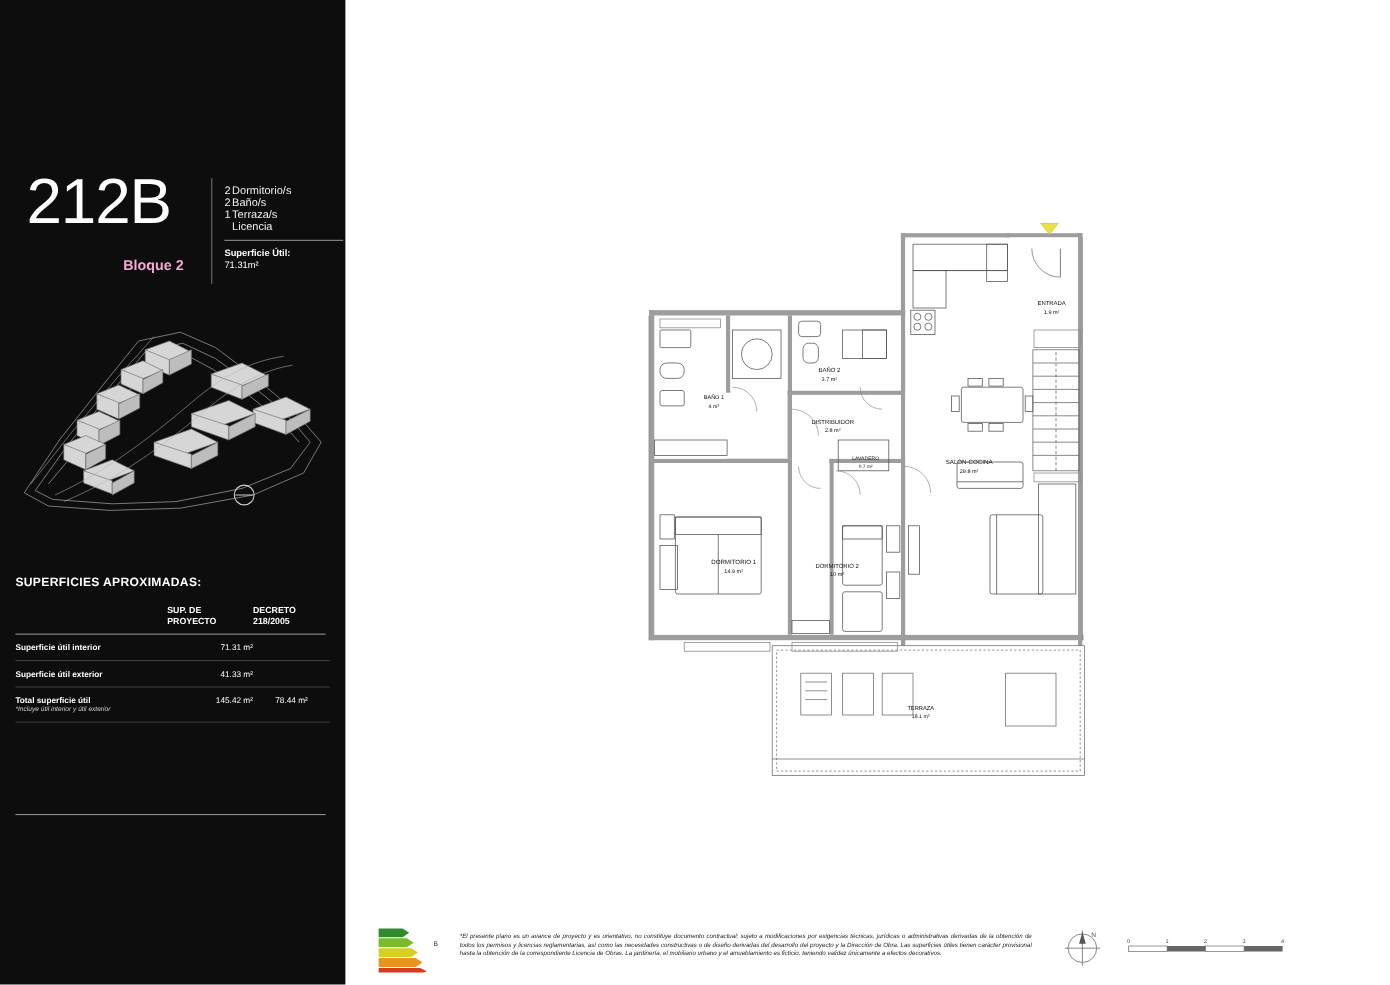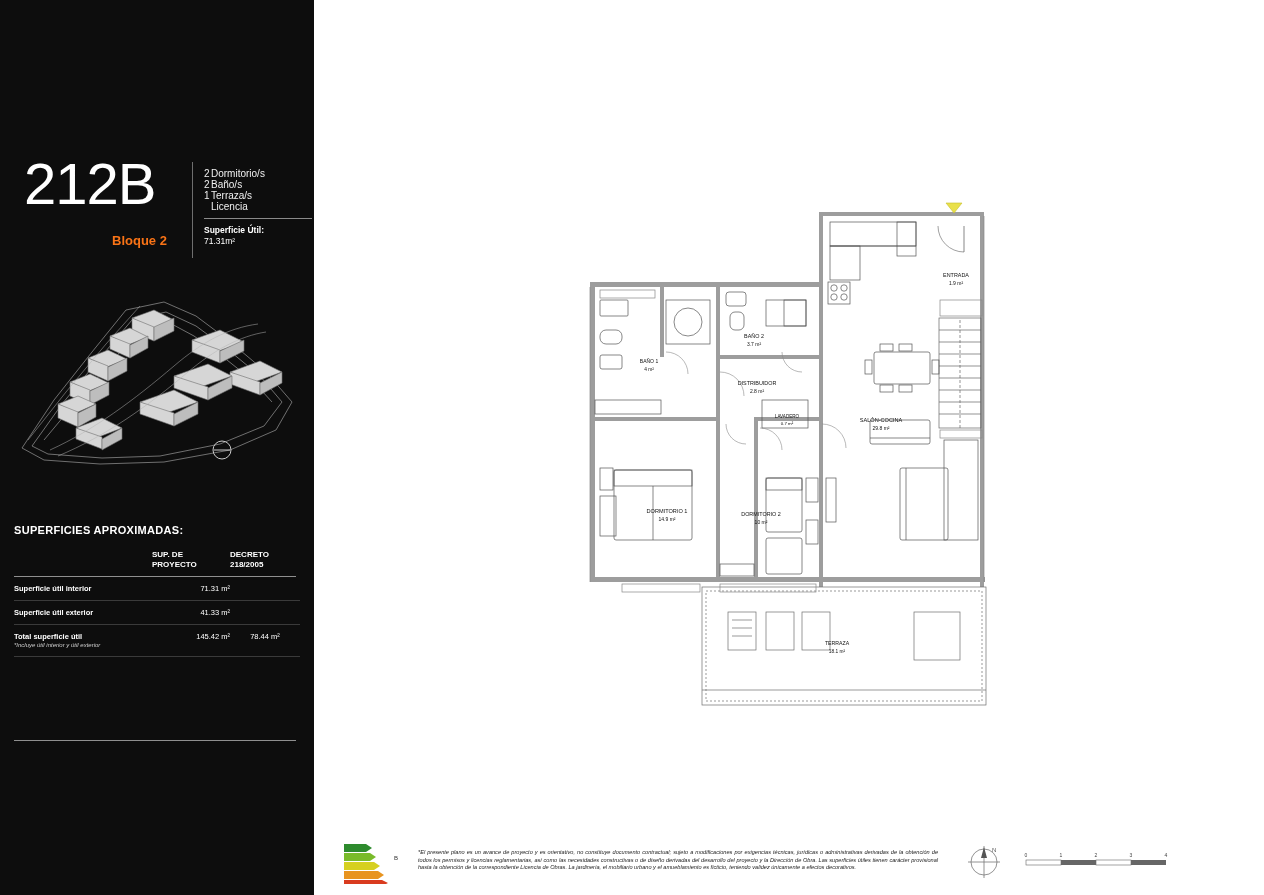--- a/index.html
+++ b/index.html
@@ -38,21 +38,21 @@
     letter-spacing: -1px;
     font-weight: 400;
     color: #ffffff;
     font-family: "Liberation Sans", sans-serif;
   }
   .unit-block {
     position: absolute;
     left: 98px; top: 73px;
     font-size: 13px;
     font-weight: 700;
-    color: #f97316;
+    color: #f9a8d4;
   }
   .unit-sep {
     position: absolute;
     left: 178px; top: 2px;
     width: 1px; height: 96px;
     background: #6e6e6e;
   }
   .unit-specs {
     position: absolute;
     left: 190px; top: 8px;

